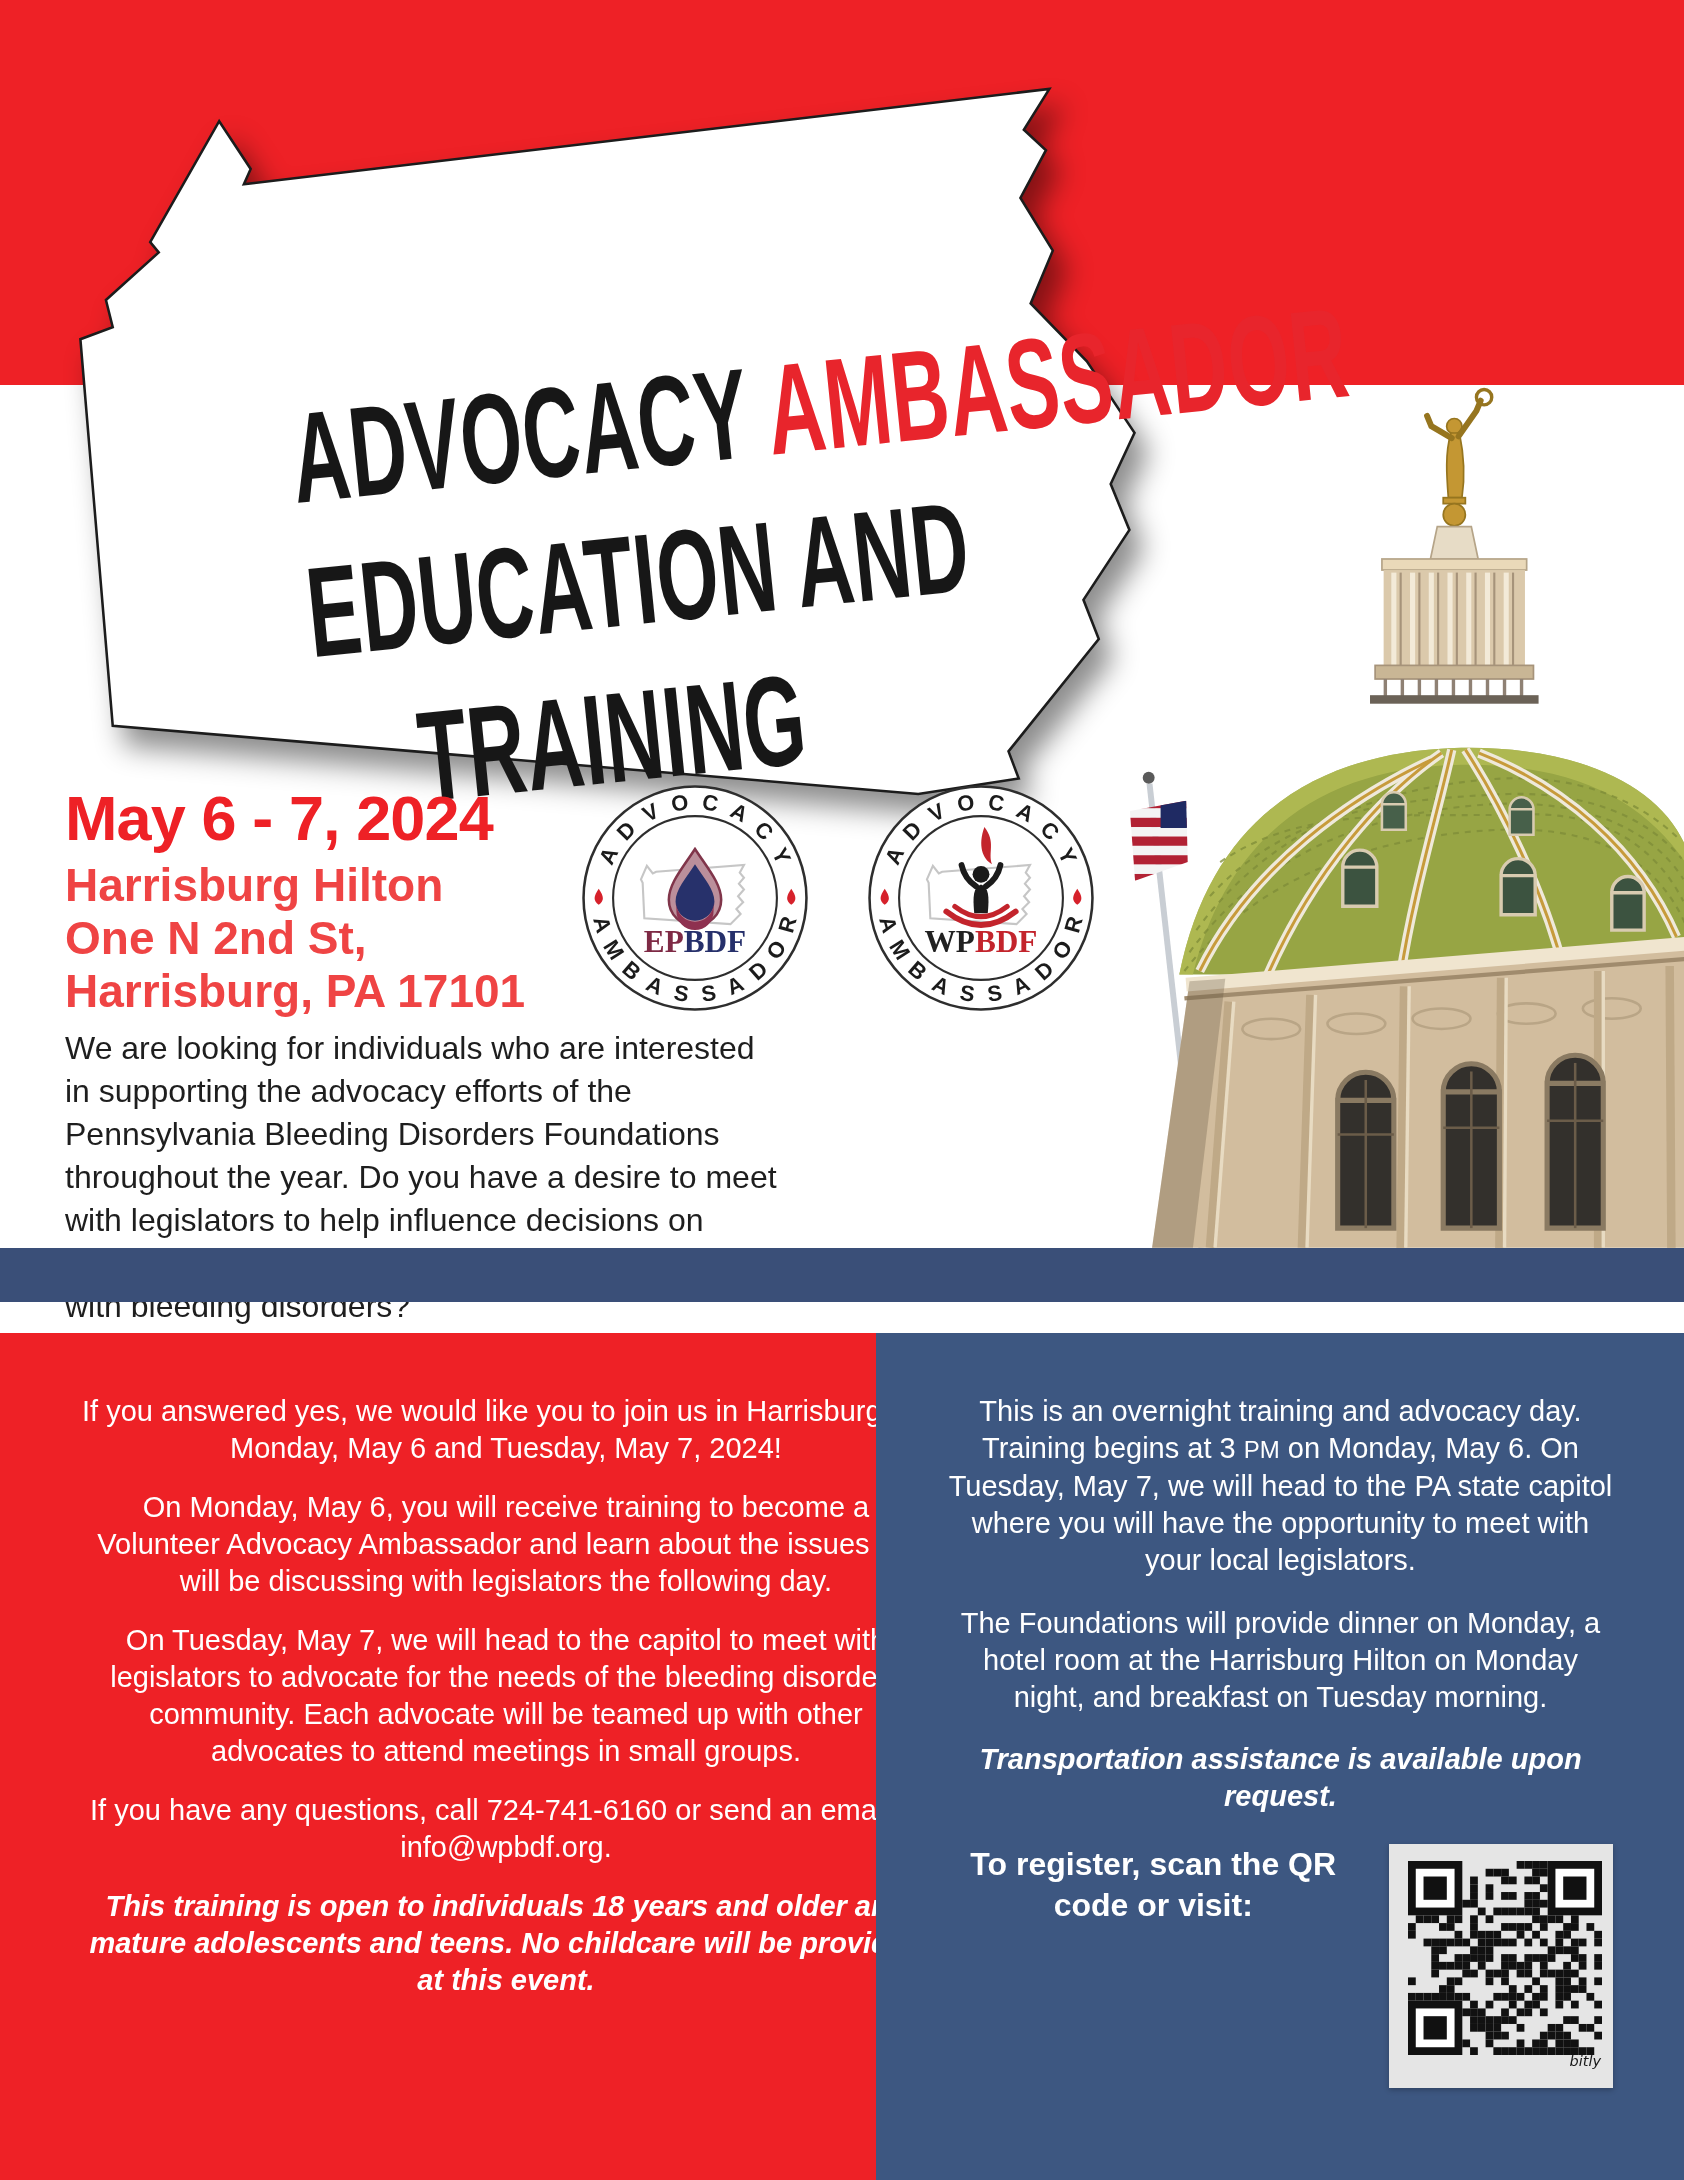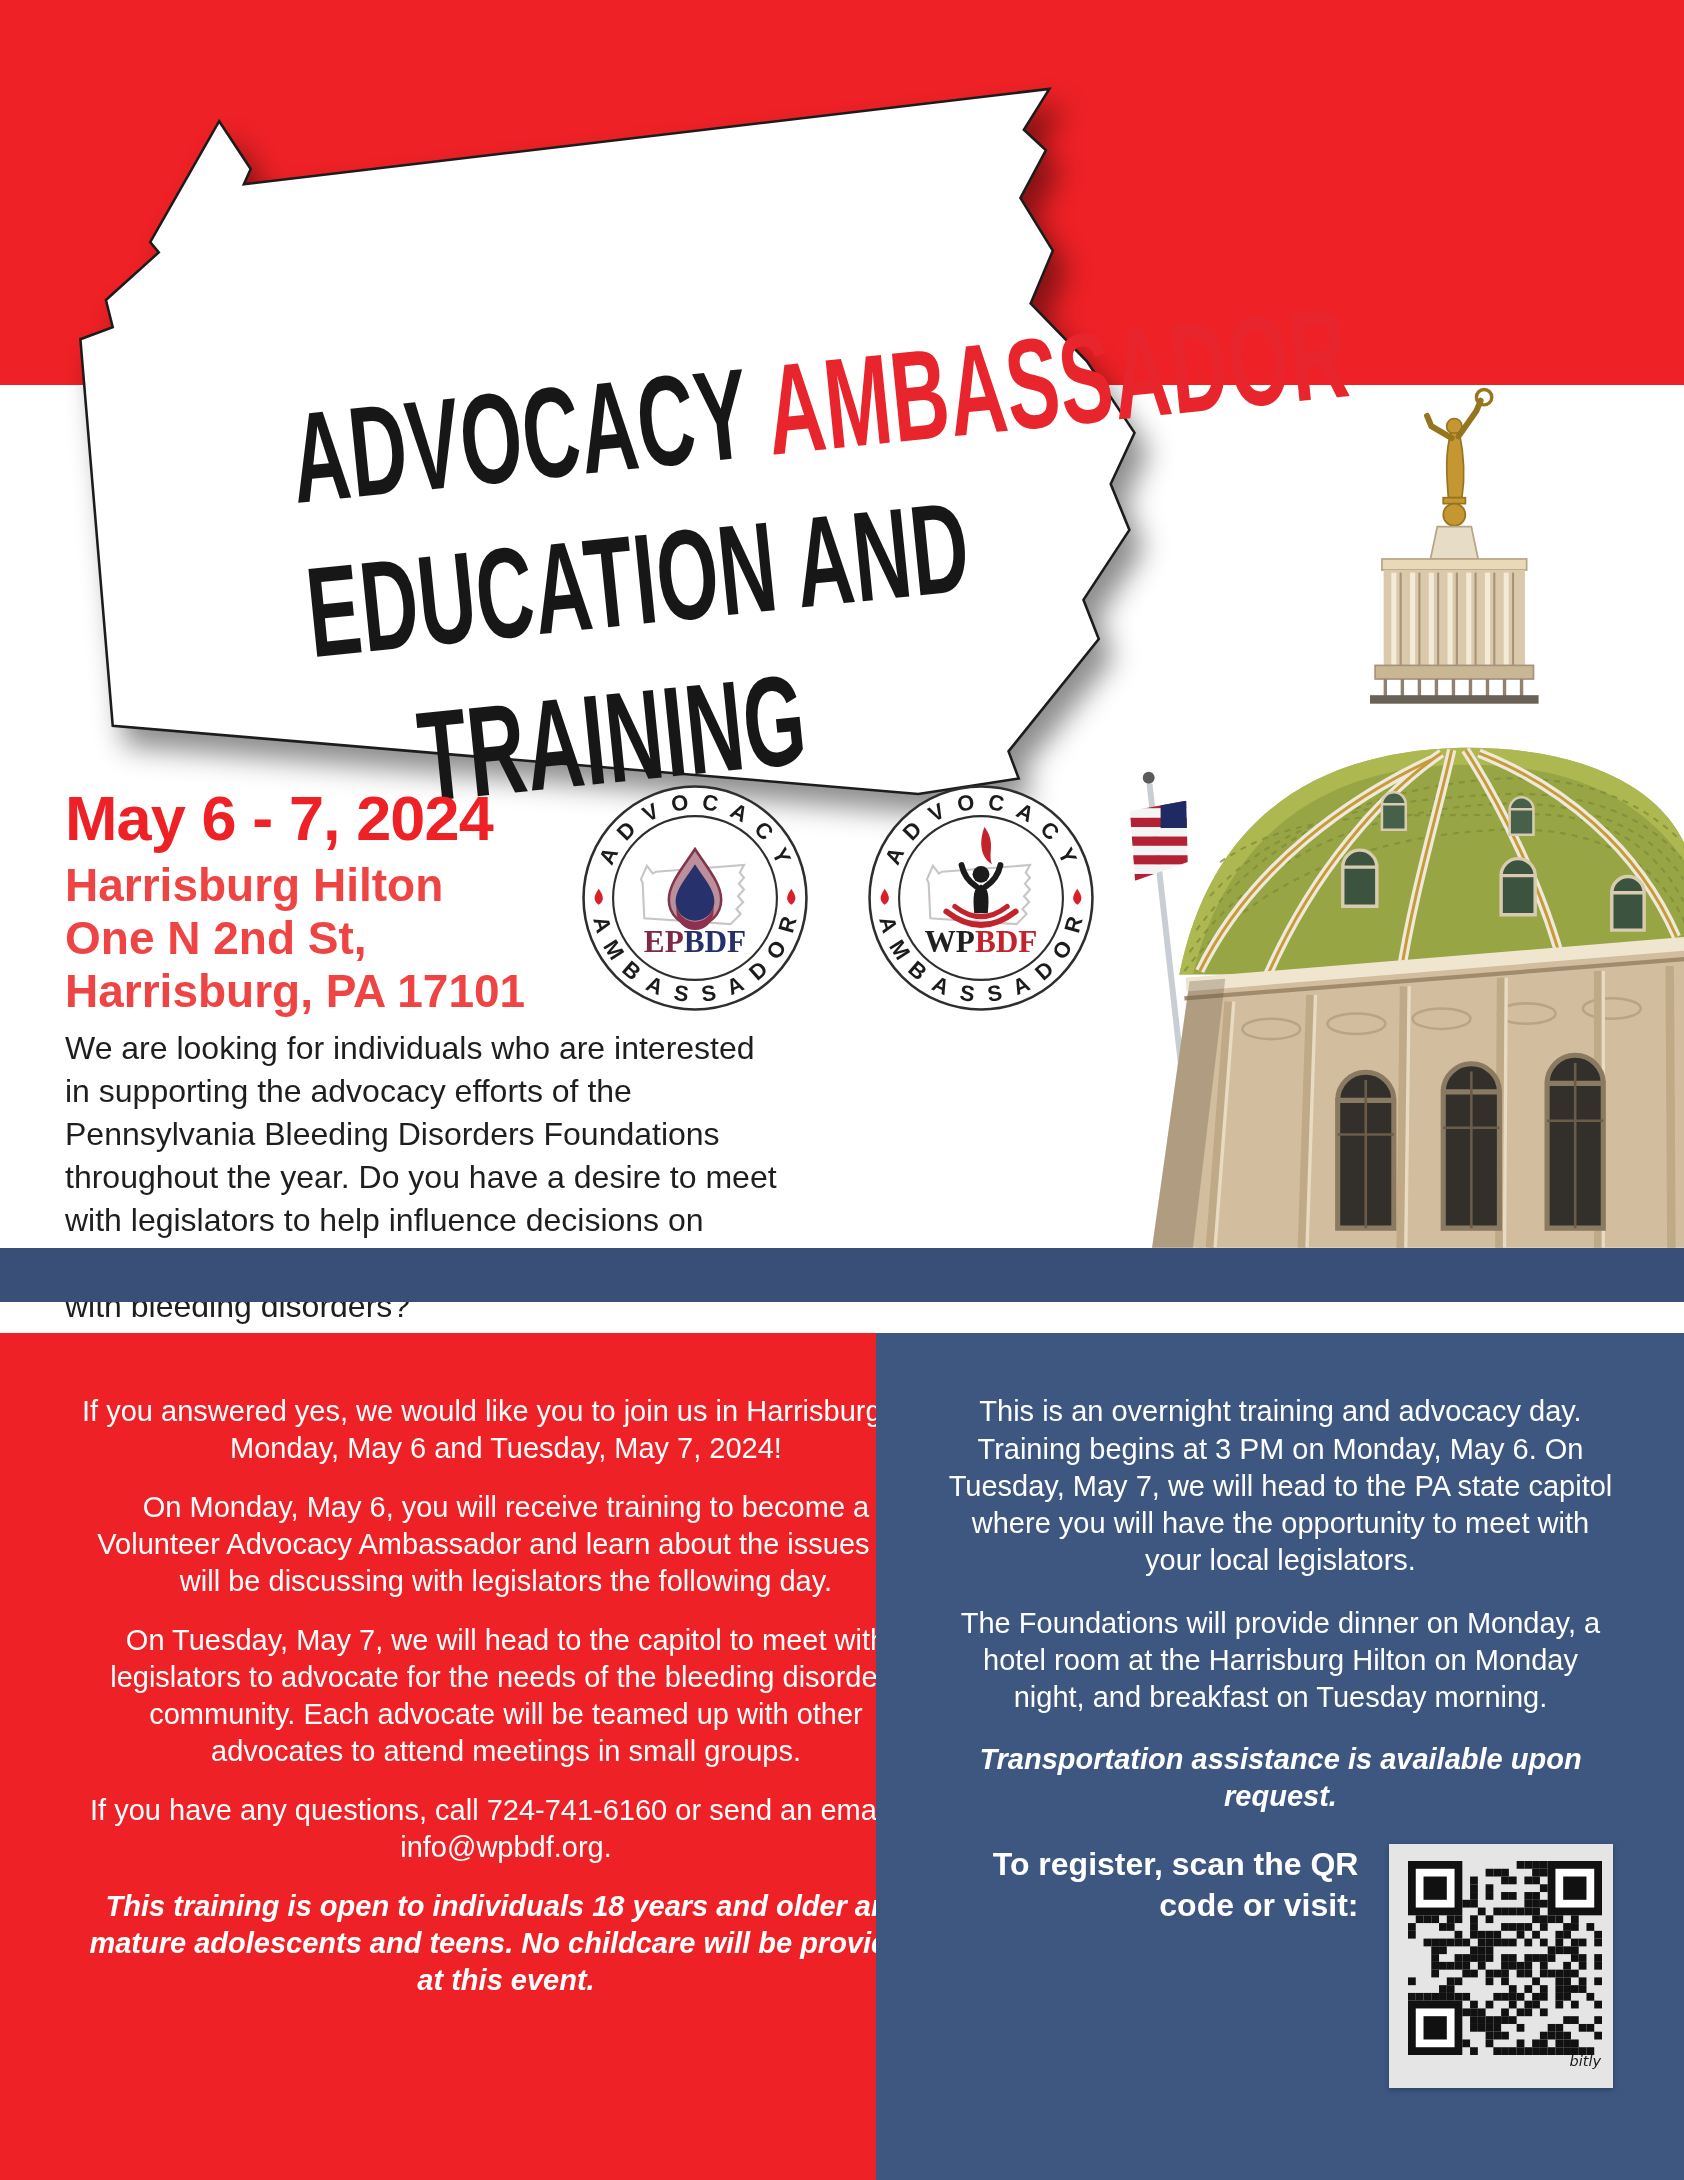--- a/index.html
+++ b/index.html
@@ -40,23 +40,23 @@
   .navy-band{position:absolute;left:0;top:1248px;width:100%;height:54px;background:var(--navy_band,#3a4f78);}
   .red-box{position:absolute;left:0;top:1333px;width:1012px;height:848px;background:var(--red,#ee2126);
            color:#fff;box-sizing:border-box;padding:60px 82px 0;text-align:center;
            font-size:29px;line-height:37px;}
   .blue-box{position:absolute;left:876px;top:1333px;width:809px;height:848px;background:var(--navy_box,#3d5781);
             color:#fff;box-sizing:border-box;padding:60px 72px 0;text-align:center;
             font-size:29px;line-height:37px;}
   .red-box p,.blue-box p{margin:0 0 22px;}
   .blue-box p{margin-bottom:25.6px;}
   .note{font-style:italic;font-weight:600;}
-  .smallcaps{text-transform:uppercase;font-size:30px;}
+  .smallcaps{text-transform:uppercase;font-size:24px;}
   .register-row{display:flex;margin-top:29px;align-items:flex-start;}
-  .register-col{width:426px;font-weight:bold;font-size:32px;line-height:41px;text-align:right;}
+  .register-col{width:426px;font-weight:bold;font-size:32px;line-height:41px;text-align:center;}
   .register-col .link{margin-top:75px;font-size:34px;white-space:nowrap;}
   .qr-card{margin-left:31px;width:232px;height:244px;background:#e5e5e5;position:relative;
            box-shadow:0 1.7px 5.1px rgba(0,0,0,.25);}
   .qr-card svg.qr{position:absolute;left:19px;top:17px;width:194px;height:194px;}
   .qr-brand{position:absolute;right:12px;bottom:8.5px;font-family:"DejaVu Sans",sans-serif;
             font-style:italic;font-size:14.5px;color:#1a1a1a;}
   .stone{fill:#d2bd9e;}
 </style>
 </head>
 <body>

